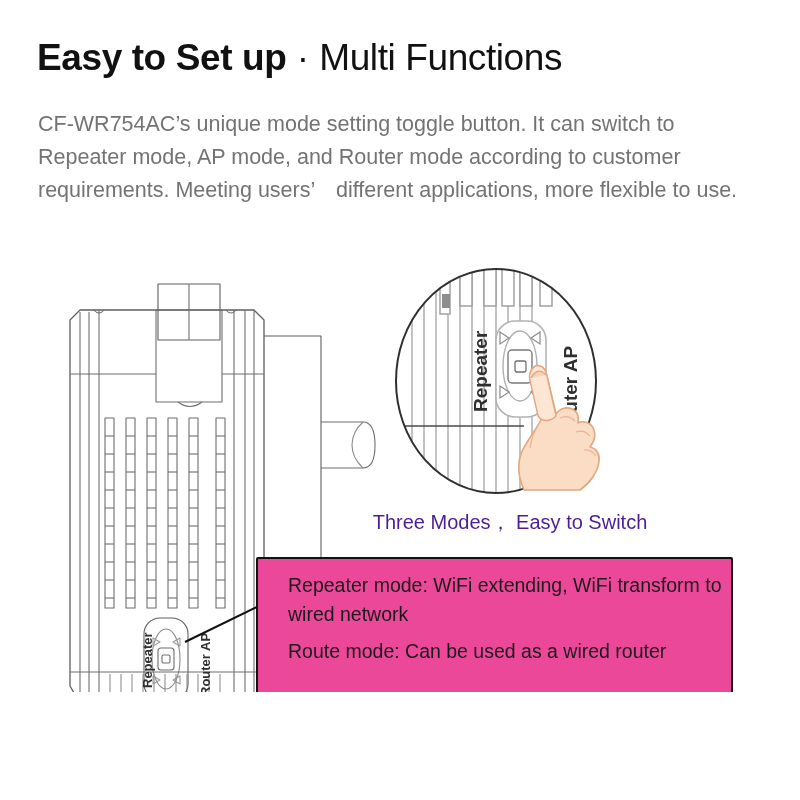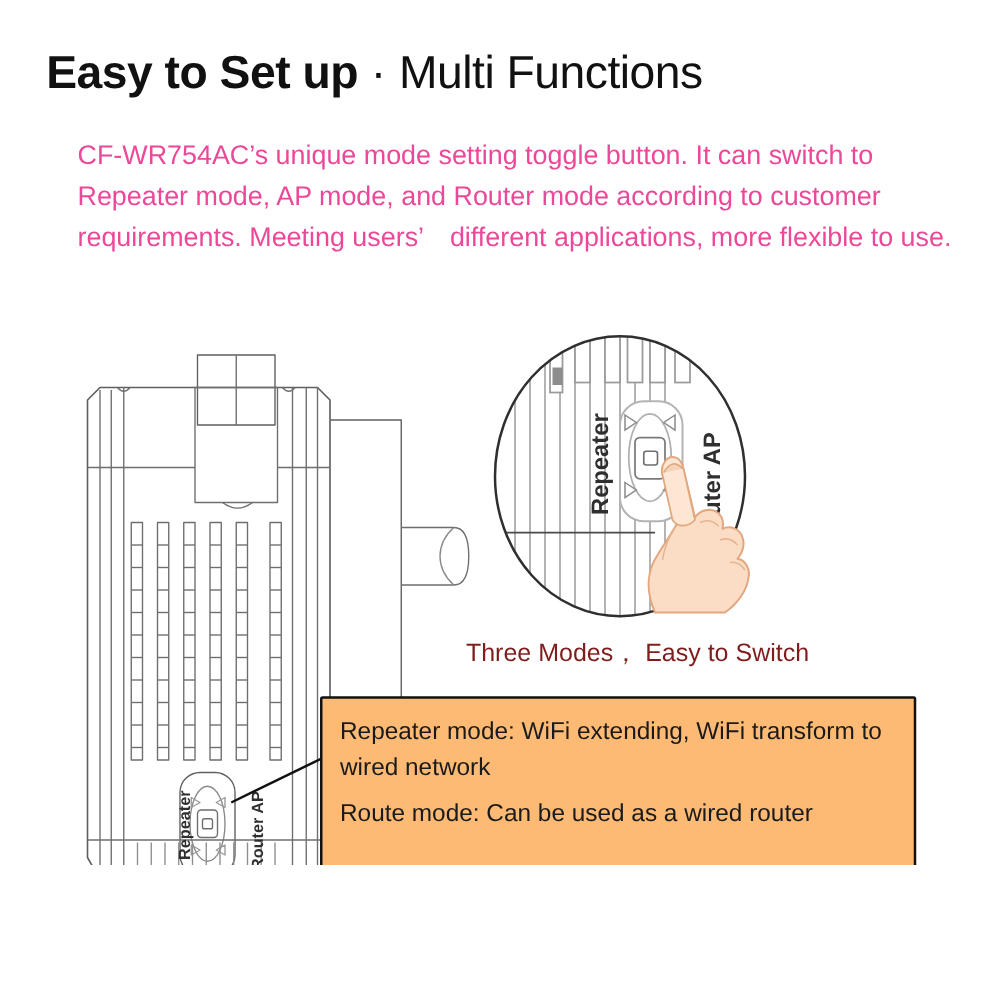--- a/index.html
+++ b/index.html
@@ -32,47 +32,46 @@
   #title .mid    { font-weight: 400; letter-spacing: 0; }
   #title .rest   { font-weight: 400; }
 
   #intro {
     position: absolute;
     left: 38px;
     top: 108px;
     width: 728px;
     font-size: 21.5px;
     line-height: 33px;
-    color: #ec4899;
-    margin-left: 24px;
+    color: #737373;
   }
 
   #caption {
     position: absolute;
     left: 360px;
     top: 509px;
     width: 300px;
     text-align: center;
     font-size: 20px;
-    color: #7f1d1d;
+    color: #4c1d95;
     white-space: nowrap;
   }
 
   
   #callout {
     position: absolute;
     left: 256px;
     top: 557px;
     width: 477px;
     height: 161px;
     border: 2.2px solid #111111;
     border-radius: 2px;
-    background: #fdba74;
+    background: #ec4899;
     box-sizing: border-box;
-    padding: 12px 0 0 14px;
+    padding: 12px 0 0 30px;
     z-index: 6;
   }
   #callout .line {
     font-size: 19.5px;
     line-height: 29px;
     color: #1a1a1a;
     white-space: nowrap;
   }
   #callout .line.wrap { white-space: normal; width: 452px; }
   #callout .gap { height: 8px; }

